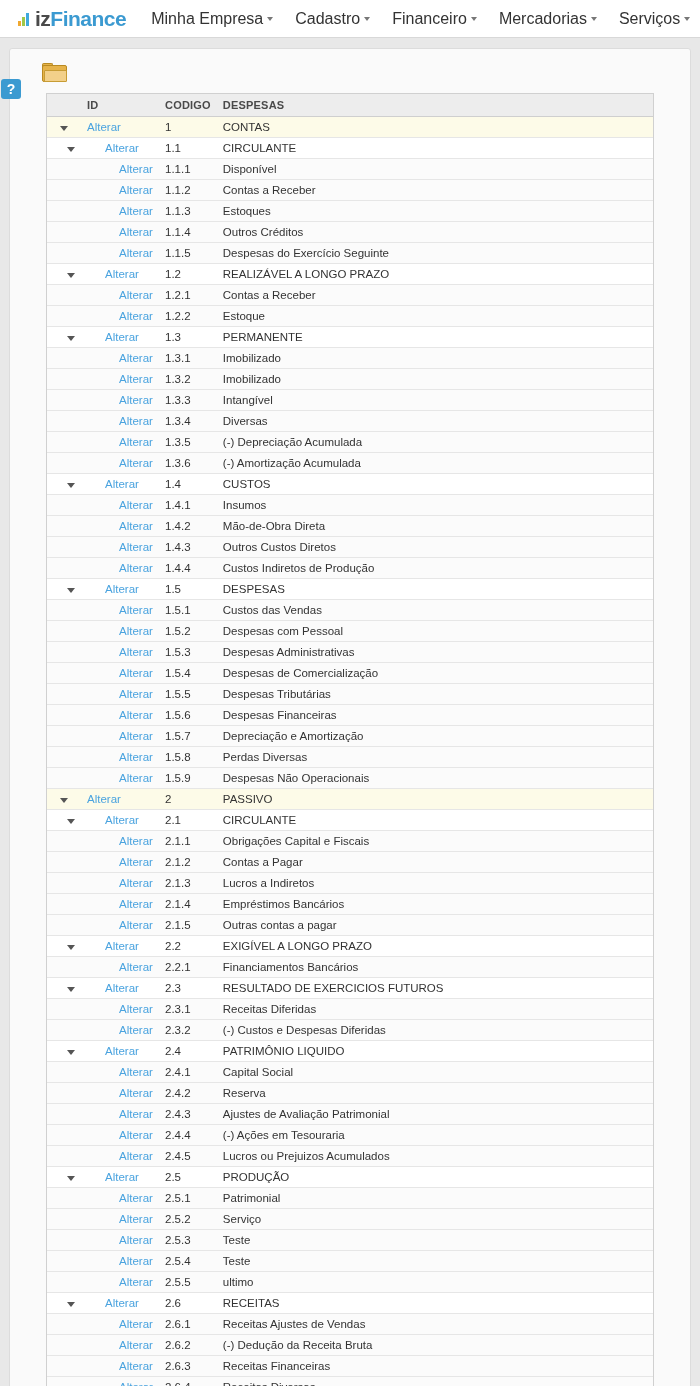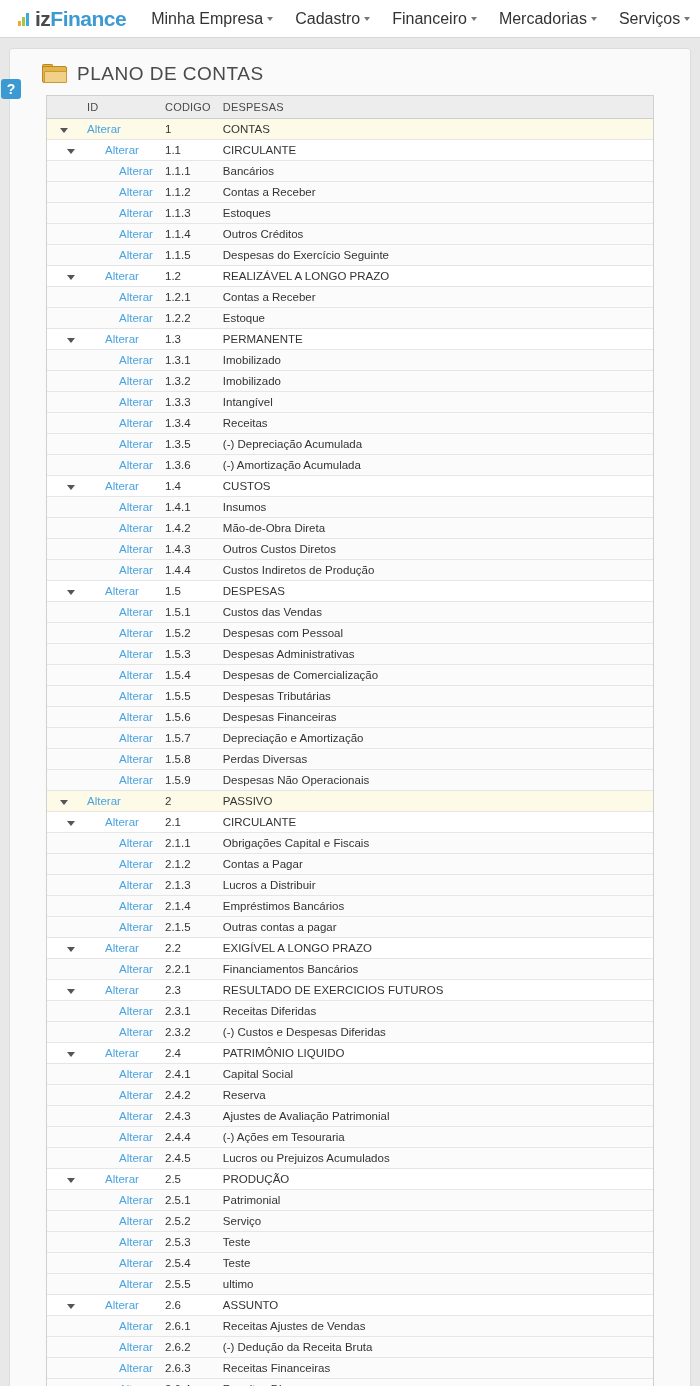--- a/index.html
+++ b/index.html
@@ -133,21 +133,21 @@
   }
   table.acct {
     width: 100%;
     border-collapse: collapse;
     font-size: 11.5px;
   }
   table.acct thead th {
     background: #ededed;
     border-bottom: 1px solid #cfcfcf;
     color: #4a4a4a;
-    font-weight: normal;
+    font-weight: bold;
     font-size: 11px;
     text-align: left;
     padding: 5px 6px;
     letter-spacing: 0.2px;
   }
   table.acct th.c-toggle { width: 22px; }
   table.acct th.c-id { width: 78px; }
   table.acct th.c-code { width: 46px; }
   table.acct td {
     border-bottom: 1px solid #e6e6e6;
@@ -205,21 +205,20 @@
   <div class="panel">
 
     <div class="help-badge">?</div>
 
     <div class="page-head">
       <span class="folder">
         <span class="tab"></span>
           <span class="back"></span>
           <span class="front"></span>
       </span>
-      <span class="page-title">PLANO DE CONTAS</span>
     </div>
 
     <div class="table-wrap">
       <table class="acct">
         <thead>
           <tr>
             <th class="c-toggle"></th>
             <th class="c-id">ID</th>
             <th class="c-code">CODIGO</th>
             <th class="c-subject">DESPESAS</th>
@@ -235,21 +234,21 @@
             <tr class="lvl2">
               <td class="c-toggle"><span class="twisty" style="margin-left: 14px;"></span></td>
               <td class="c-id"><span class="link ind1">Alterar</span></td>
               <td class="c-code">1.1</td>
               <td class="c-subject">CIRCULANTE</td>
             </tr>
             <tr class="lvl3">
               <td class="c-toggle"></td>
               <td class="c-id"><span class="link ind2">Alterar</span></td>
               <td class="c-code">1.1.1</td>
-              <td class="c-subject">Bancários</td>
+              <td class="c-subject">Disponível</td>
             </tr>
             <tr class="lvl3">
               <td class="c-toggle"></td>
               <td class="c-id"><span class="link ind2">Alterar</span></td>
               <td class="c-code">1.1.2</td>
               <td class="c-subject">Contas a Receber</td>
             </tr>
             <tr class="lvl3">
               <td class="c-toggle"></td>
               <td class="c-id"><span class="link ind2">Alterar</span></td>
@@ -307,21 +306,21 @@
             <tr class="lvl3">
               <td class="c-toggle"></td>
               <td class="c-id"><span class="link ind2">Alterar</span></td>
               <td class="c-code">1.3.3</td>
               <td class="c-subject">Intangível</td>
             </tr>
             <tr class="lvl3">
               <td class="c-toggle"></td>
               <td class="c-id"><span class="link ind2">Alterar</span></td>
               <td class="c-code">1.3.4</td>
-              <td class="c-subject">Receitas</td>
+              <td class="c-subject">Diversas</td>
             </tr>
             <tr class="lvl3">
               <td class="c-toggle"></td>
               <td class="c-id"><span class="link ind2">Alterar</span></td>
               <td class="c-code">1.3.5</td>
               <td class="c-subject">(-) Depreciação Acumulada</td>
             </tr>
             <tr class="lvl3">
               <td class="c-toggle"></td>
               <td class="c-id"><span class="link ind2">Alterar</span></td>
@@ -439,21 +438,21 @@
             <tr class="lvl3">
               <td class="c-toggle"></td>
               <td class="c-id"><span class="link ind2">Alterar</span></td>
               <td class="c-code">2.1.2</td>
               <td class="c-subject">Contas a Pagar</td>
             </tr>
             <tr class="lvl3">
               <td class="c-toggle"></td>
               <td class="c-id"><span class="link ind2">Alterar</span></td>
               <td class="c-code">2.1.3</td>
-              <td class="c-subject">Lucros a Distribuir</td>
+              <td class="c-subject">Lucros a Indiretos</td>
             </tr>
             <tr class="lvl3">
               <td class="c-toggle"></td>
               <td class="c-id"><span class="link ind2">Alterar</span></td>
               <td class="c-code">2.1.4</td>
               <td class="c-subject">Empréstimos Bancários</td>
             </tr>
             <tr class="lvl3">
               <td class="c-toggle"></td>
               <td class="c-id"><span class="link ind2">Alterar</span></td>
@@ -559,21 +558,21 @@
             <tr class="lvl3">
               <td class="c-toggle"></td>
               <td class="c-id"><span class="link ind2">Alterar</span></td>
               <td class="c-code">2.5.5</td>
               <td class="c-subject">ultimo</td>
             </tr>
             <tr class="lvl2">
               <td class="c-toggle"><span class="twisty" style="margin-left: 14px;"></span></td>
               <td class="c-id"><span class="link ind1">Alterar</span></td>
               <td class="c-code">2.6</td>
-              <td class="c-subject">ASSUNTO</td>
+              <td class="c-subject">RECEITAS</td>
             </tr>
             <tr class="lvl3">
               <td class="c-toggle"></td>
               <td class="c-id"><span class="link ind2">Alterar</span></td>
               <td class="c-code">2.6.1</td>
               <td class="c-subject">Receitas Ajustes de Vendas</td>
             </tr>
             <tr class="lvl3">
               <td class="c-toggle"></td>
               <td class="c-id"><span class="link ind2">Alterar</span></td>

